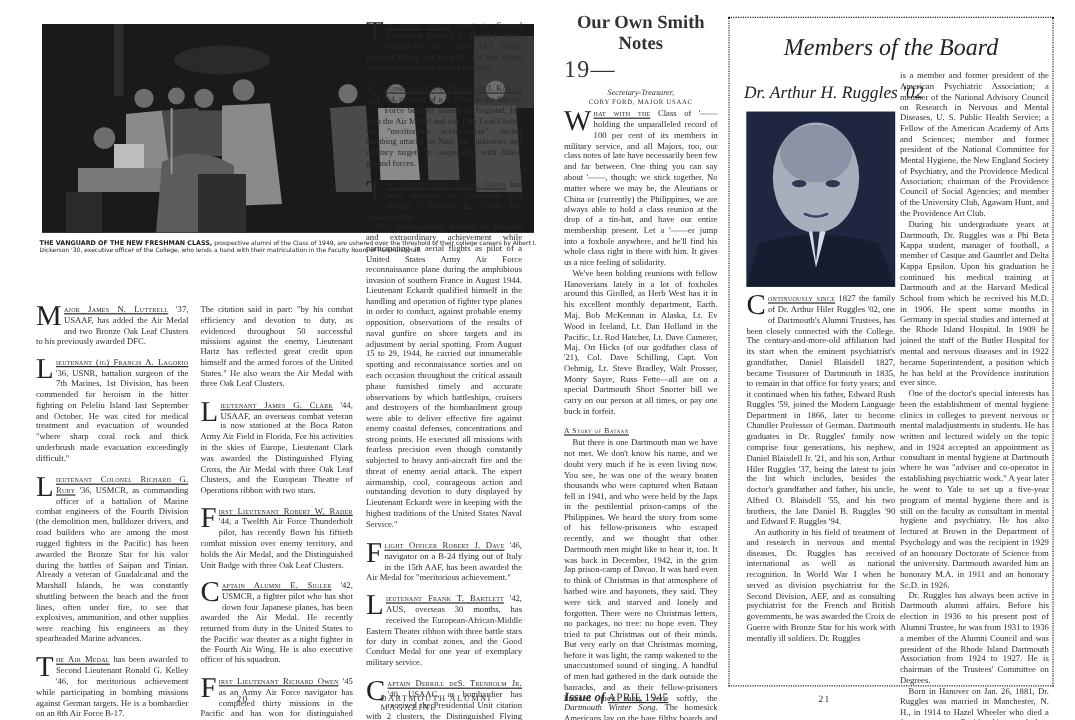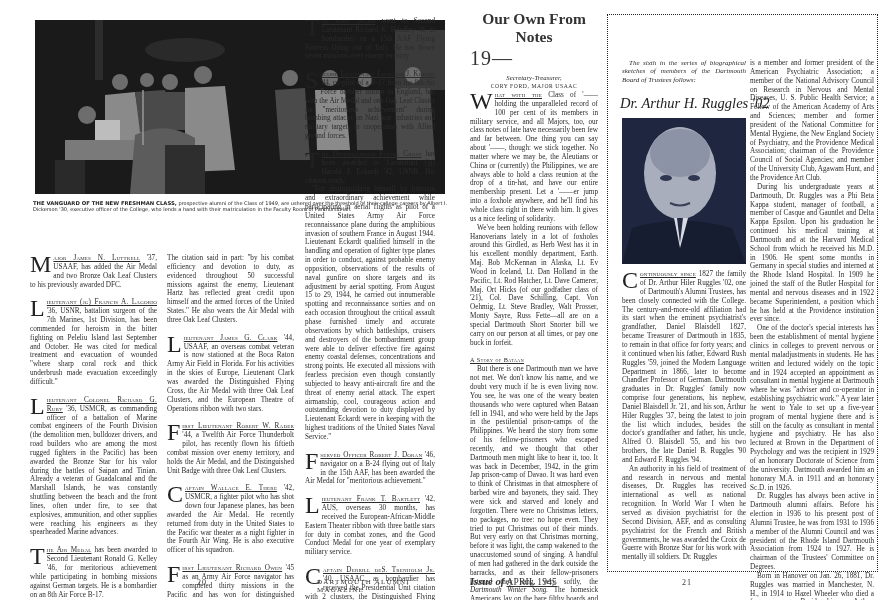--- a/index.html
+++ b/index.html
@@ -113,75 +113,75 @@
     <div class="item">
         <p>The citation said in part: "by his combat efficiency and devotion to duty, as evidenced throughout 50 successful missions against the enemy, Lieutenant Hartz has reflected great credit upon himself and the armed forces of the United States." He also wears the Air Medal with three Oak Leaf Clusters.</p>
       </div>
     <div class="item">
         <p><span class="dropcap">L</span><span class="sc">ieutenant James G. Clark</span><span> '44, USAAF, an overseas combat veteran is now stationed at the Boca Raton Army Air Field in Florida. For his activities in the skies of Europe, Lieutenant Clark was awarded the Distinguished Flying Cross, the Air Medal with three Oak Leaf Clusters, and the European Theatre of Operations ribbon with two stars.</span></p>
       </div>
     <div class="item">
         <p><span class="dropcap">F</span><span class="sc">irst Lieutenant Robert W. Rader</span><span> '44, a Twelfth Air Force Thunderbolt pilot, has recently flown his fiftieth combat mission over enemy territory, and holds the Air Medal, and the Distinguished Unit Badge with three Oak Leaf Clusters.</span></p>
       </div>
     <div class="item">
-        <p><span class="dropcap">C</span><span class="sc">aptain Wallace E. There</span><span> '42, USMCR, a fighter pilot who has shot down four Japanese planes, has been awarded the Air Medal. He recently returned from duty in the United States to the Pacific war theater as a night fighter in the Fourth Air Wing. He is also executive officer of his squadron.</span></p>
+        <p><span class="dropcap">C</span><span class="sc">aptain Alumni E. Sigler</span><span> '42, USMCR, a fighter pilot who has shot down four Japanese planes, has been awarded the Air Medal. He recently returned from duty in the United States to the Pacific war theater as a night fighter in the Fourth Air Wing. He is also executive officer of his squadron.</span></p>
       </div>
     <div class="item">
         <p><span class="dropcap">F</span><span class="sc">irst Lieutenant Richard Owen</span><span> '45 as an Army Air Force navigator has completed thirty missions in the Pacific and has won for distinguished conduct the Air Medal with three Oak Leaf Clusters and the Distinguished Flying Cross with One Oak Leaf Cluster.</span></p>
       </div>
 
   </div>
 
   <div class="col c3">
     <div class="item">
         <p><span class="dropcap">T</span><span class="sc">he same award</span><span> went to Second Lieutenant Richard K. Headley '46 as bombardier on a 15th AAF Flying Fortress flying out of Italy. He has flown seven missions over enemy territory.</span></p>
       </div>
     <div class="item">
         <p><span class="dropcap">S</span><span class="sc">econd Lieutenant Leonard J. Kokins</span><span> '44, co-pilot of a B-17 from the 8th Air Force bomber station in England, has won the Air Medal and one Oak Leaf Cluster for "meritorious achievement" during bombing attacks on Nazi war industries and military targets in cooperation with Allied ground forces.</span></p>
       </div>
     <div class="item">
         <p><span class="dropcap">T</span><span class="sc">he Distinguished Flying Cross</span><span> has been awarded to Lieutenant (jg) Harold J. Eckardt '42, USNR. His citation reads:</span></p>
         <p>"For distinguishing himself by heroism and extraordinary achievement while participating in aerial flights as pilot of a United States Army Air Force reconnaissance plane during the amphibious invasion of southern France in August 1944. Lieutenant Eckardt qualified himself in the handling and operation of fighter type planes in order to conduct, against probable enemy opposition, observations of the results of naval gunfire on shore targets and its adjustment by aerial spotting. From August 15 to 29, 1944, he carried out innumerable spotting and reconnaissance sorties and on each occasion throughout the critical assault phase furnished timely and accurate observations by which battleships, cruisers and destroyers of the bombardment group were able to deliver effective fire against enemy coastal defenses, concentrations and strong points. He executed all missions with fearless precision even though constantly subjected to heavy anti-aircraft fire and the threat of enemy aerial attack. The expert airmanship, cool, courageous action and outstanding devotion to duty displayed by Lieutenant Eckardt were in keeping with the highest traditions of the United States Naval Service."</p>
       </div>
     <div class="item">
-        <p><span class="dropcap">F</span><span class="sc">served Officer Robert J. Doran</span><span> '46, navigator on a B-24 flying out of Italy in the 15th AAF, has been awarded the Air Medal for "meritorious achievement."</span></p>
+        <p><span class="dropcap">F</span><span class="sc">light Officer Robert J. Dave</span><span> '46, navigator on a B-24 flying out of Italy in the 15th AAF, has been awarded the Air Medal for "meritorious achievement."</span></p>
       </div>
     <div class="item">
         <p><span class="dropcap">L</span><span class="sc">ieutenant Frank T. Bartlett</span><span> '42, AUS, overseas 30 months, has received the European-African-Middle Eastern Theater ribbon with three battle stars for duty in combat zones, and the Good Conduct Medal for one year of exemplary military service.</span></p>
       </div>
     <div class="item" style="margin-bottom:0">
         <p><span class="dropcap">C</span><span class="sc">aptain Derrill deS. Trenholm Jr.</span><span> '40, USAAC, as bombardier has received the Presidential Unit citation with 2 clusters, the Distinguished Flying Cross, the Air Medal with 11 Oak Leaf Clusters, the French Croix de Guerre, and the ETO ribbon with 3 stars.</span></p>
       </div>
 
   </div>
 
   <div class="folio f20num">20</div>
   <div class="folio f20mag">DARTMOUTH ALUMNI MAGAZINE</div>
 </div>
 
 <div class="page p21">
   <div class="classnotes">
-    <h2 class="cn-title">Our Own From Notes</h2>
+    <h2 class="cn-title">Our Own Smith Notes</h2>
     <div class="cn-num">19—</div>
     <div class="cn-sec">Secretary-Treasurer,</div>
     <div class="cn-name">CORY FORD, MAJOR USAAC</div>
     <div class="cn-body">
       <p><span class="dropcap">W</span><span class="sc">hat with the</span><span> Class of '—— holding the unparalleled record of 100 per cent of its members in military service, and all Majors, too, our class notes of late have necessarily been few and far between. One thing you can say about '——, though: we stick together. No matter where we may be, the Aleutians or China or (currently) the Philippines, we are always able to hold a class reunion at the drop of a tin-hat, and have our entire membership present. Let a '——er jump into a foxhole anywhere, and he'll find his whole class right in there with him. It gives us a nice feeling of solidarity.</span></p>
       <p>We've been holding reunions with fellow Hanoverians lately in a lot of foxholes around this Girdled, as Herb West has it in his excellent monthly department, Earth. Maj. Bob McKennan in Alaska, Lt. Ev Wood in Iceland, Lt. Dan Holland in the Pacific, Lt. Rod Hatcher, Lt. Dave Camerer, Maj. Ort Hicks (of our godfather class of '21), Col. Dave Schilling, Capt. Von Oehmig, Lt. Steve Bradley, Walt Prosser, Monty Sayre, Russ Fette—all are on a special Dartmouth Short Snorter bill we carry on our person at all times, or pay one buck in forfeit.</p>
       <div class="cn-sub sc">A Story of Bataan</div>
       <p style="text-indent:7px"><span>But there is one Dartmouth man we have not met. We don't know his name, and we doubt very much if he is even living now. You see, he was one of the weary beaten thousands who were captured when Bataan fell in 1941, and who were held by the Japs in the pestilential prison-camps of the Philippines. We heard the story from some of his fellow-prisoners who escaped recently, and we thought that other Dartmouth men might like to hear it, too. It was back in December, 1942, in the grim Jap prison-camp of Davao. It was hard even to think of Christmas in that atmosphere of barbed wire and bayonets, they said. They were sick and starved and lonely and forgotten. There were no Christmas letters, no packages, no tree: no hope even. They tried to put Christmas out of their minds. But very early on that Christmas morning, before it was light, the camp wakened to the unaccustomed sound of singing. A handful of men had gathered in the dark outside the barracks, and as their fellow-prisoners listened they sang, very softly, the </span><i>Dartmouth Winter Song.</i><span> The homesick Americans lay on the bare filthy boards and listened to that universal song of the north wind and snow and the great white cold, the beechwood and the bellows and the pledge of fellowship, and it brought some things close that had been very far away. They listened in silence, and the only sound in the dark was when a man began to cry.</span></p>
 
     </div>
   </div>
   <div class="issue"><i>Issue of</i> <span class="sc">APRIL 1945</span></div>
   <div class="f21num">21</div>
 
   <div class="board">
+    <div class="board-title">Members of the Board</div>
     <div class="bcol bl">
-      <p class="intro">The sixth in the series of biographical sketches of members of the Dartmouth Board of Trustees follows:</p>
       <div class="bname">Dr. Arthur H. Ruggles '02</div>
       <div class="portrait">
         <svg width="124" height="146" viewBox="0 0 124 146">
           <rect width="124" height="146" fill="#1f2740"></rect>
           <ellipse cx="58" cy="55" rx="36" ry="46" fill="#a9aebd"></ellipse>
           <ellipse cx="58" cy="35" rx="30" ry="24" fill="#8d93a6"></ellipse>
           <ellipse cx="44" cy="60" rx="6" ry="3" fill="#2f3650"></ellipse>
           <ellipse cx="72" cy="60" rx="6" ry="3" fill="#2f3650"></ellipse>
           <path d="M48 85 Q58 90 68 85" stroke="#3a4058" stroke-width="2" fill="none"></path>
           <path d="M0 146 L10 110 Q58 95 110 110 L124 146 Z" fill="#171d30"></path>

